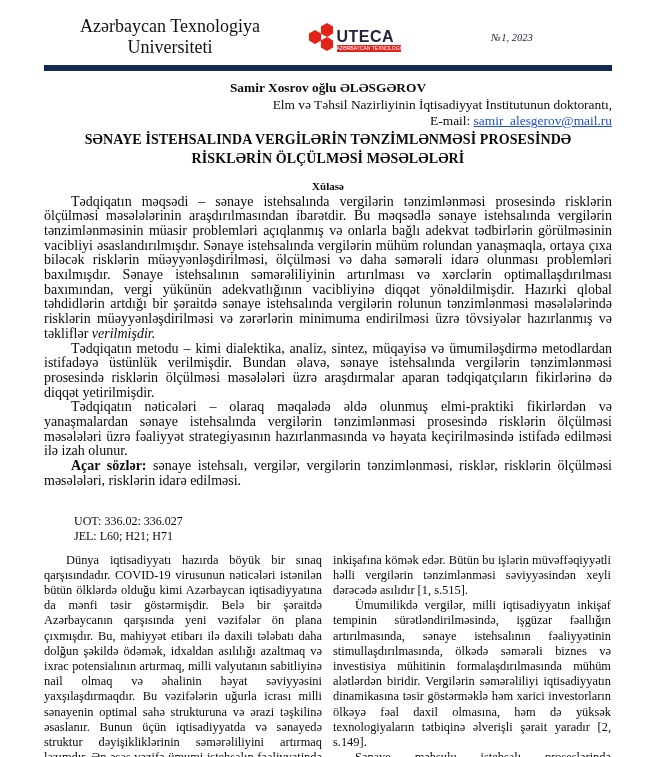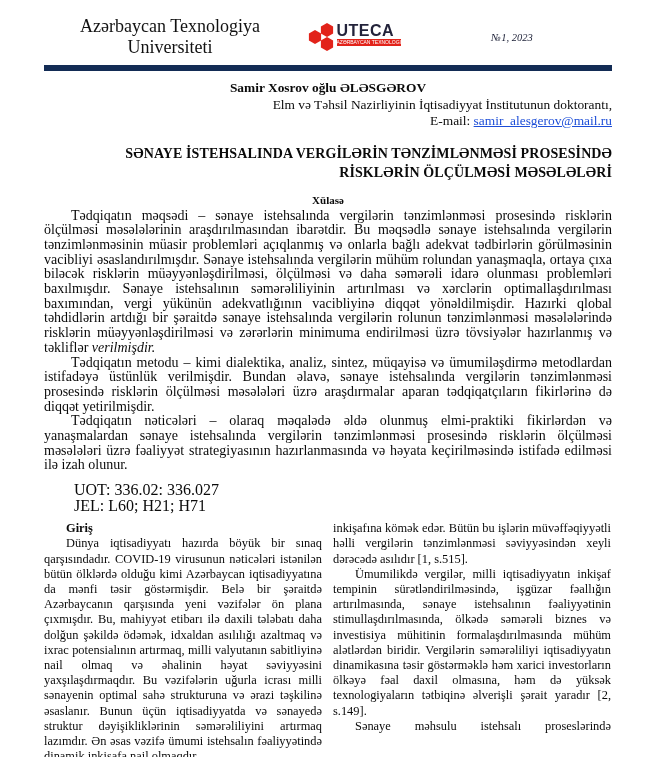--- a/index.html
+++ b/index.html
@@ -24,21 +24,21 @@
   }
   .university {
     width: 252px;
     text-align: center;
     font-size: 18px;
     color: #111;
   }
   .logo-wrap {
     width: 116px;
     display: flex;
-    align-items: flex-start;
+    align-items: flex-end;
     justify-content: center;
     gap: 3px;
   }
   .logo-stack { display: flex; flex-direction: column; align-items: flex-start; }
   .logo-text {
     font-family: "Liberation Sans", sans-serif;
     font-weight: bold;
     font-size: 16px;
     letter-spacing: 0.5px;
     color: #23233a;
@@ -75,22 +75,21 @@
     margin-top: 9px;
     text-align: right;
     font-size: 13.4px;
     line-height: 16.5px;
   }
   .author-name { font-weight: bold; text-align: center; }
   .email-link { color: #1d4ed8; text-decoration: underline; cursor: pointer; }
 
   
   .title {
-    margin-top: 14px;
-    text-align: right;
+    text-align: center;
     font-weight: bold;
     font-size: 14px;
     line-height: 19px;
     letter-spacing: 0.1px;
   }
   .abstract-heading {
     margin-top: 12px;
     text-align: center;
     font-weight: bold;
     font-size: 11px;
@@ -99,23 +98,23 @@
   .abstract p {
     font-size: 14px;
     line-height: 14.7px;
     text-align: justify;
     text-indent: 27px;
   }
   .italic { font-style: italic; }
   .bold { font-weight: bold; }
 
   .meta {
-    margin-top: 9px;
+    margin-top: 25px;
     padding-left: 30px;
-    font-size: 16px;
+    font-size: 12px;
     line-height: 15.5px;
   }
 
   
   .columns {
     display: flex;
     gap: 11px;
     margin-top: 8px;
   }
   .col {
@@ -171,30 +170,30 @@
     <div class="title">
       <div>SƏNAYE İSTEHSALINDA VERGİLƏRİN TƏNZİMLƏNMƏSİ PROSESİNDƏ</div>
       <div>RİSKLƏRİN ÖLÇÜLMƏSİ MƏSƏLƏLƏRİ</div>
     </div>
 
     <div class="abstract-heading">Xülasə</div>
     <div class="abstract">
       <p><span>Tədqiqatın məqsədi – sənaye istehsalında vergilərin tənzimlənməsi prosesində risklərin ölçülməsi məsələlərinin araşdırılmasından ibarətdir. Bu məqsədlə sənaye istehsalında vergilərin tənzimlənməsinin müasir problemləri açıqlanmış və onlarla bağlı adekvat tədbirlərin görülməsinin vacibliyi əsaslandırılmışdır. Sənaye istehsalında vergilərin mühüm rolundan yanaşmaqla, ortaya çıxa biləcək risklərin müəyyənləşdirilməsi, ölçülməsi və daha səmərəli idarə olunması problemləri baxılmışdır. Sənaye istehsalının səmərəliliyinin artırılması və xərclərin optimallaşdırılması baxımından, vergi yükünün adekvatlığının vacibliyinə diqqət yönəldilmişdir. Hazırki qlobal təhdidlərin artdığı bir şəraitdə sənaye istehsalında vergilərin rolunun tənzimlənməsi məsələlərində risklərin müəyyənləşdirilməsi və zərərlərin minimuma endirilməsi üzrə tövsiyələr hazırlanmış və təkliflər </span><span class="italic">verilmişdir.</span></p>
       <p>Tədqiqatın metodu – kimi dialektika, analiz, sintez, müqayisə və ümumiləşdirmə metodlardan istifadəyə üstünlük verilmişdir. Bundan əlavə, sənaye istehsalında vergilərin tənzimlənməsi prosesində risklərin ölçülməsi məsələləri üzrə araşdırmalar aparan tədqiqatçıların fikirlərinə də diqqət yetirilmişdir.</p>
       <p>Tədqiqatın nəticələri – olaraq məqalədə əldə olunmuş elmi-praktiki fikirlərdən və yanaşmalardan sənaye istehsalında vergilərin tənzimlənməsi prosesində risklərin ölçülməsi məsələləri üzrə fəaliyyət strategiyasının hazırlanmasında və həyata keçirilməsində istifadə edilməsi ilə izah olunur.</p>
+      <p><span class="bold">Açar sözlər:</span><span> sənaye istehsalı, vergilər, vergilərin tənzimlənməsi, risklər, risklərin ölçülməsi məsələləri, risklərin idarə edilməsi.</span></p>
     </div>
 
     <div class="meta">
       <div>UOT: 336.02: 336.027</div>
       <div>JEL: L60; H21; H71</div>
     </div>
 
     <div class="columns">
       <div class="col">
-        <div class="intro-heading">Giriş</div>
         <p class="indent">Dünya iqtisadiyyatı hazırda böyük bir sınaq qarşısındadır. COVID-19 virusunun nəticələri istənilən bütün ölklərdə olduğu kimi Azərbaycan iqtisadiyyatına da mənfi təsir göstərmişdir. Belə bir şəraitdə Azərbaycanın qarşısında yeni vəzifələr ön plana çıxmışdır. Bu, mahiyyət etibarı ilə daxili tələbatı daha dolğun şəkildə ödəmək, idxaldan asılılığı azaltmaq və ixrac potensialının artırmaq, milli valyutanın sabitliyinə nail olmaq və əhalinin həyat səviyyəsini yaxşılaşdırmaqdır. Bu vəzifələrin uğurla icrası milli sənayenin optimal sahə strukturuna və ərazi təşkilinə əsaslanır. Bunun üçün iqtisadiyyatda və sənayedə struktur dəyişikliklərinin səmərəliliyini artırmaq lazımdır. Ən əsas vəzifə ümumi istehsalın fəaliyyətində dinamik inkişafa nail olmaqdır.</p>
       </div>
       <div class="col">
         <p>inkişafına kömək edər. Bütün bu işlərin müvəffəqiyyətli həlli vergilərin tənzimlənməsi səviyyəsindən xeyli dərəcədə asılıdır [1, s.515].</p>
         <p class="indent">Ümumilikdə vergilər, milli iqtisadiyyatın inkişaf tempinin sürətləndirilməsində, işgüzar fəallığın artırılmasında, sənaye istehsalının fəaliyyətinin stimullaşdırılmasında, ölkədə səmərəli biznes və investisiya mühitinin formalaşdırılmasında mühüm alətlərdən biridir. Vergilərin səmərəliliyi iqtisadiyyatın dinamikasına təsir göstərməklə həm xarici investorların ölkəyə fəal daxil olmasına, həm də yüksək texnologiyaların tətbiqinə əlverişli şərait yaradır [2, s.149].</p>
         <div class="section-heading">Sənaye məhsulu istehsalı proseslərində</div>
       </div>
     </div>
 
   </div>

